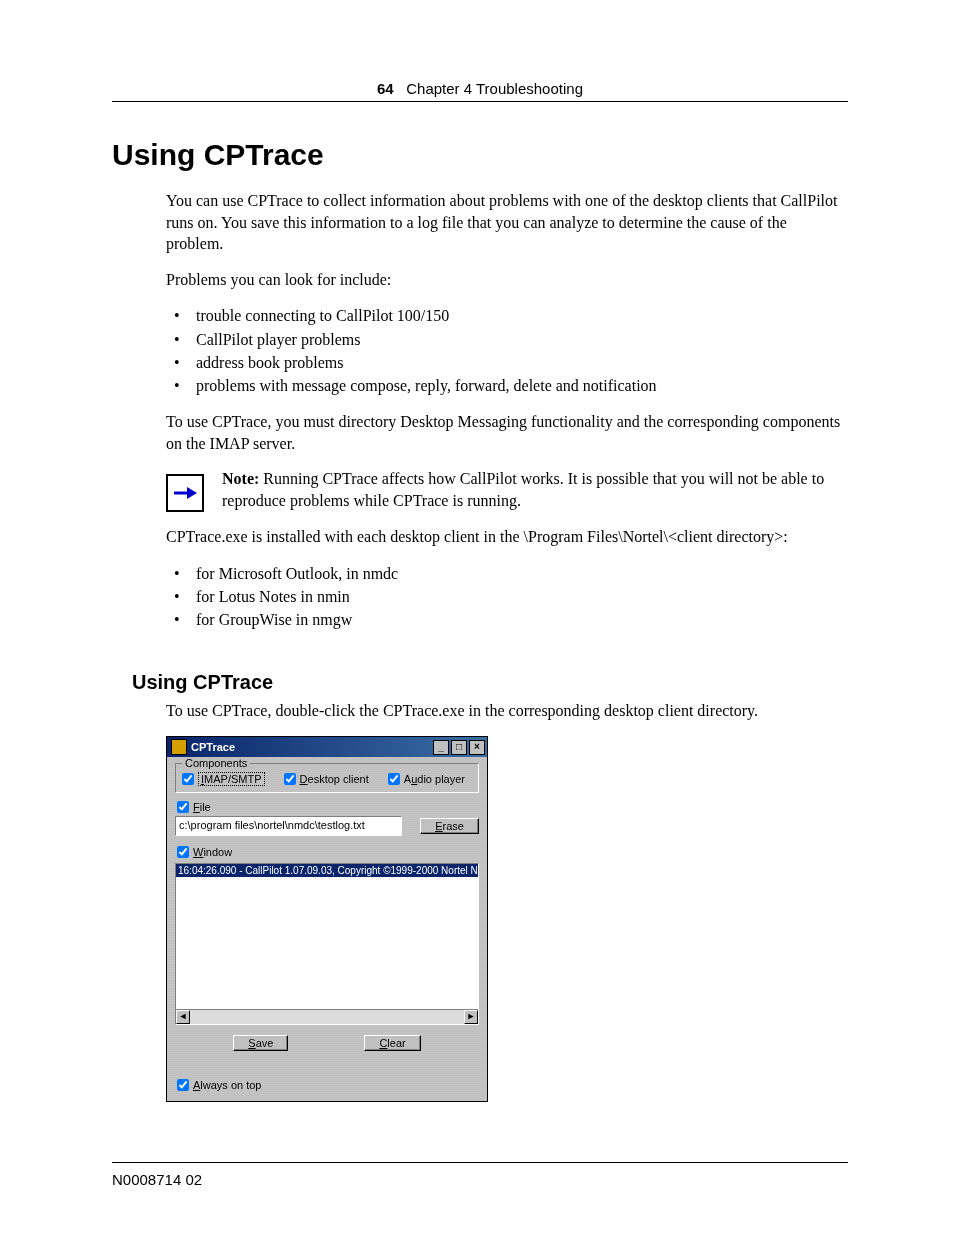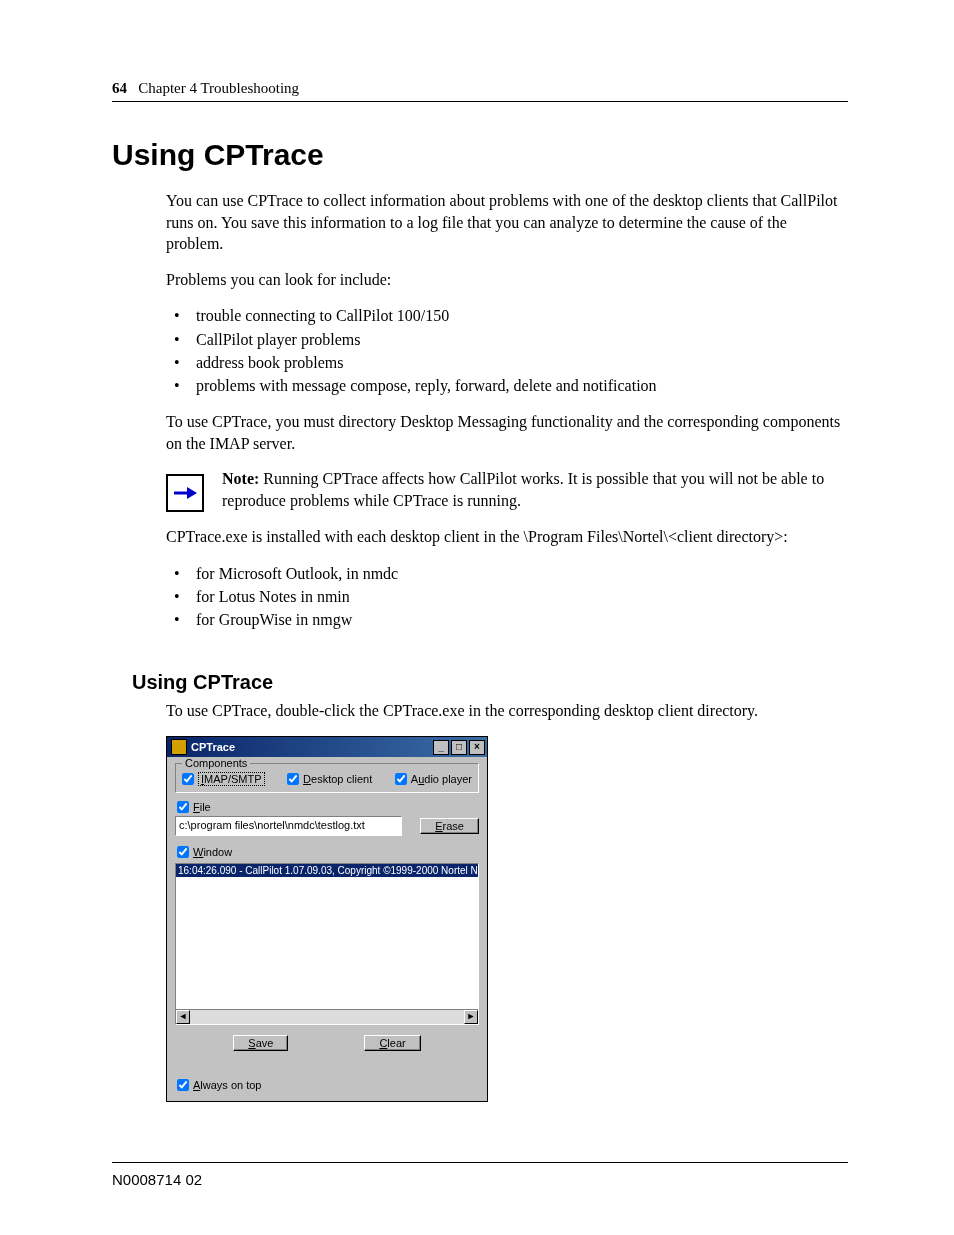--- a/index.html
+++ b/index.html
@@ -11,21 +11,22 @@
     width: 954px;
   }
   .page {
     padding: 80px 106px 40px 112px;
   }
   .header-line {
     border-bottom: 1px solid #000;
     padding-bottom: 4px;
     margin-bottom: 36px;
     font-size: 15px;
-    font-family: Liberation Serif, serif;
+    font-family: Liberation Sans, sans-serif;
+    text-align: center;
   }
   .header-line .pg {
     font-weight: bold;
   }
   h1 {
     font-family: Arial, Helvetica, sans-serif;
     font-size: 30px;
     font-weight: bold;
     margin: 0 0 18px 0;
   }
@@ -115,21 +116,21 @@
     color: #000;
   }
   .client {
     padding: 6px 8px 8px 8px;
     background: repeating-linear-gradient(0deg, #c4c4c4, #c4c4c4 1px, #c0c0c0 1px, #c0c0c0 2px);
   }
   .groupbox {
     border: 1px solid #808080;
     border-right-color: #fff;
     border-bottom-color: #fff;
-    padding: 8px 6px 6px 6px;
+    padding: 8px 13px 6px 6px;
     position: relative;
     margin-bottom: 6px;
   }
   .groupbox .legend {
     position: absolute;
     top: -7px;
     left: 6px;
     background: #c0c0c0;
     padding: 0 3px;
     font-size: 11px;

